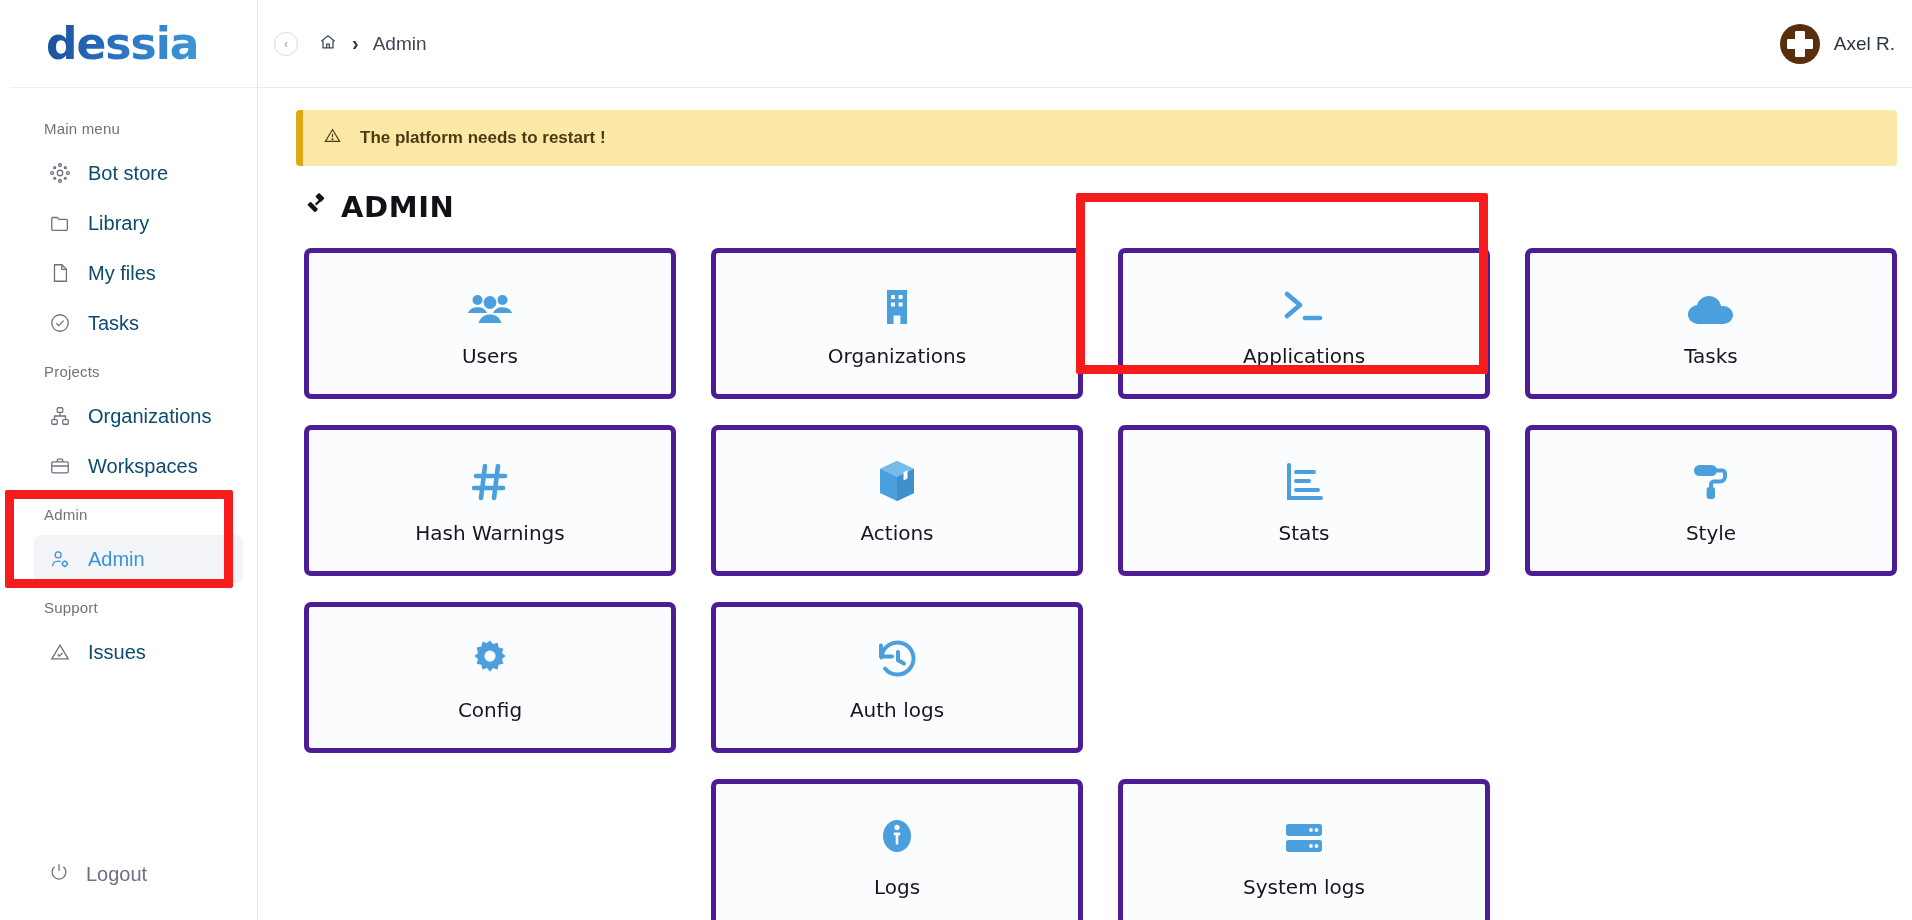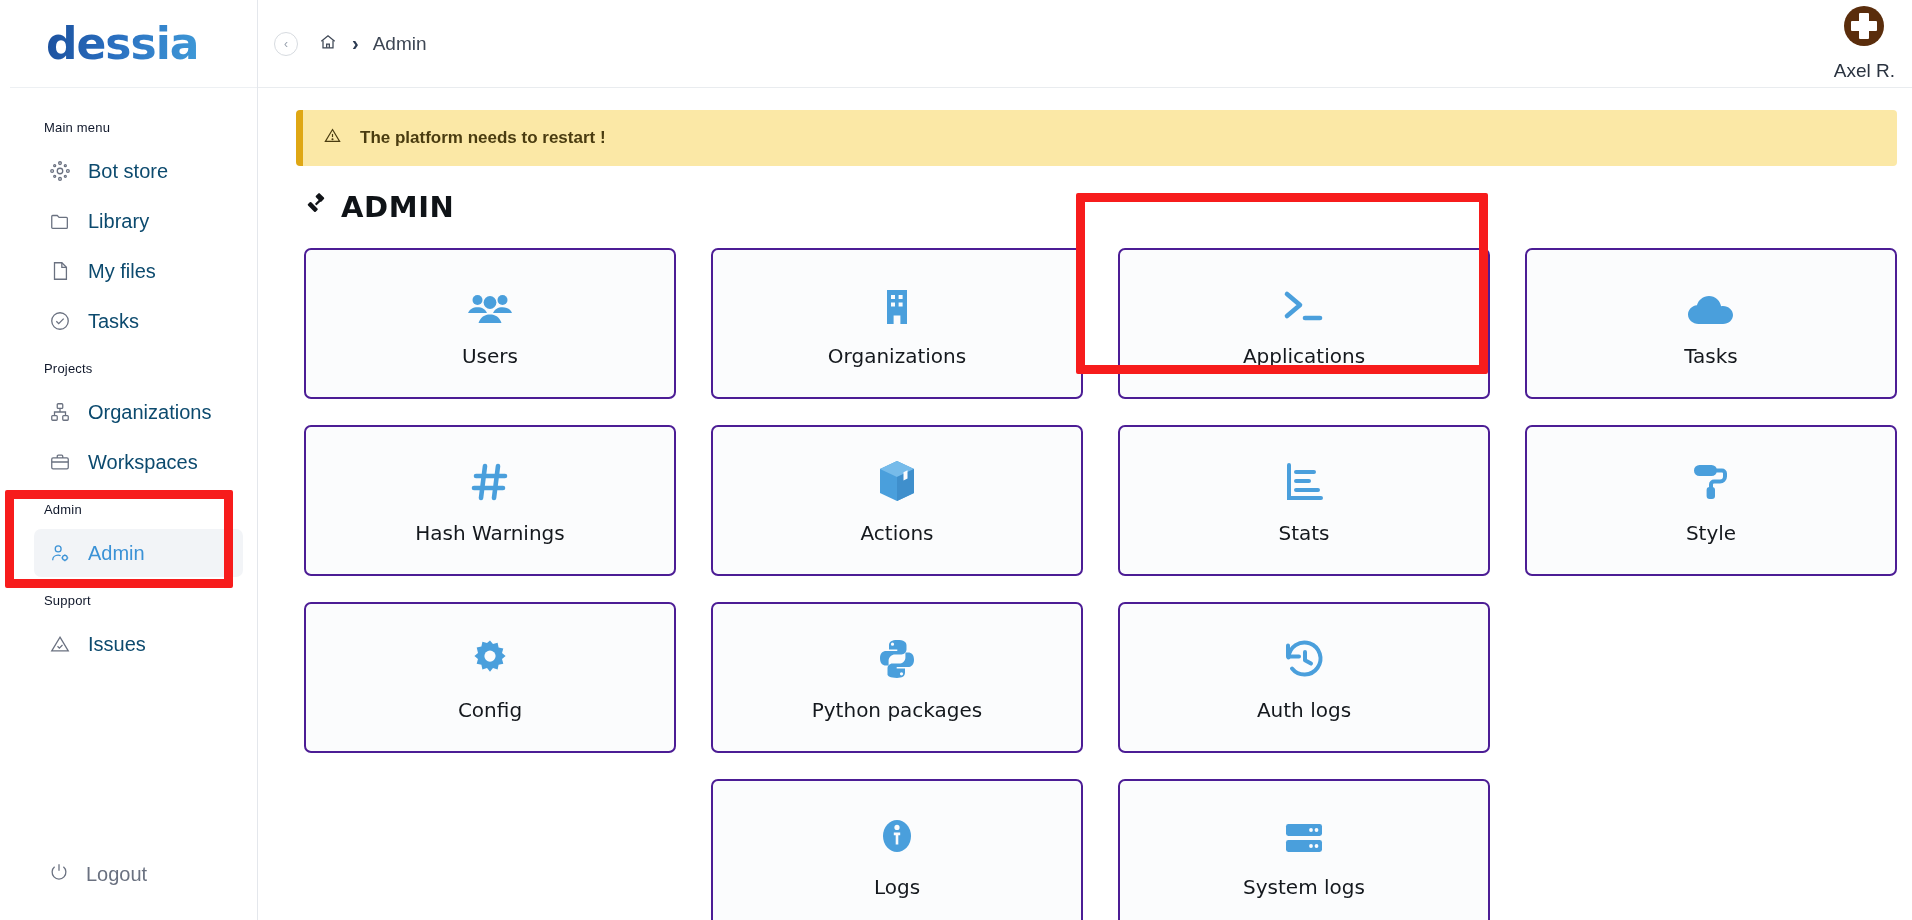--- a/index.html
+++ b/index.html
@@ -26,21 +26,21 @@
   }
   .logo-text {
     font-size: 44px; font-weight: 700; letter-spacing: -1px;
     background: linear-gradient(100deg, #1b4f9c 0%, #2a6fc0 45%, #3f9ad8 100%);
     -webkit-background-clip: text; background-clip: text;
     color: transparent; -webkit-text-fill-color: transparent;
     font-family: "DejaVu Sans", sans-serif;
   }
   .nav { padding-top: 18px; flex: 1 1 auto; }
   .nav-section {
-    font-size: 13px; color: #0f172a; padding: 14px 0 10px 34px;
+    font-size: 15px; color: #737373; padding: 14px 0 10px 34px;
     letter-spacing: .2px;
   }
   .nav-item {
     display: flex; align-items: center; gap: 16px;
     height: 48px; margin: 2px 14px 2px 24px;
     padding-left: 14px; border-radius: 7px;
     color: #0c4a6e; font-size: 20px; cursor: pointer;
   }
   .nav-item .ico { width: 24px; height: 24px; display:flex; align-items:center; justify-content:center; flex:0 0 24px;}
   .nav-item.active { background: #f2f4f7; color: #3b92d6; }
@@ -60,21 +60,21 @@
   }
   .crumbs { display: flex; align-items: center; gap: 14px; padding-left: 16px; }
   .collapse-btn {
     width: 24px; height: 24px; border-radius: 50%;
     border: 1px solid #d7dbe0; color: #97a0ad;
     display: flex; align-items: center; justify-content: center;
     font-size: 12px; cursor: pointer; background: #fff; margin-right: 6px;
   }
   .crumb-text { font-size: 19px; color: #3d4654; }
   .chev { color: #2c3b52; font-size: 20px; font-weight: 700; }
-  .user-area { display: flex; align-items: center; gap: 14px; cursor: pointer; flex-direction: column; }
+  .user-area { display: flex; align-items: center; gap: 14px; cursor: pointer; }
   .avatar {
     width: 40px; height: 40px; border-radius: 50%;
     background: #5a2d0c; position: relative; display:flex; align-items:center; justify-content:center;
   }
   .avatar::before { content:""; position:absolute; width:10px; height:26px; background:#fff; border-radius:1px;}
   .avatar::after  { content:""; position:absolute; width:26px; height:10px; background:#fff; border-radius:1px;}
   .user-name { font-size: 19px; color: #2a3340; }
 
   .content { padding: 22px 26px 0 38px; height: 832px; overflow: hidden; }
 
@@ -93,21 +93,21 @@
     font-family: "DejaVu Sans", sans-serif;
   }
 
   .grid {
     display: grid; grid-template-columns: repeat(4, 372px);
     column-gap: 35px; row-gap: 26px;
     justify-content: start; padding-left: 8px;
   }
   .card {
     height: 151px; background: #fbfcfd;
-    border: 2px solid #4c1d95; border-radius: 7px;
+    border: 5px solid #4c1d95; border-radius: 7px;
     display: flex; flex-direction: column;
     align-items: center; justify-content: center; gap: 18px;
     cursor: pointer;
   }
   .card .card-ico { height: 46px; display: flex; align-items: flex-end; justify-content: center; }
   .card-label { font-size: 20px; color: #14181d; font-family: "DejaVu Sans", sans-serif; }
   .card.offset-1 { grid-column: 2; }
 
   
   .annot {
@@ -379,29 +379,20 @@
         <div class="card">
           <div class="card-ico">
             <svg width="42" height="42" viewBox="0 0 42 42" fill="#4a9fdc">
               <path d="M21 2.5l3 3.6 4.6-1.3 1 4.7 4.7 1-1.3 4.6 3.6 3-3.6 3 1.3 4.6-4.7 1-1 4.7-4.6-1.3-3 3.6-3-3.6-4.6 1.3-1-4.7-4.7-1 1.3-4.6-3.6-3 3.6-3L7.7 9.5l4.7-1 1-4.7L18 5.1z"></path>
               <circle cx="21" cy="18.1" r="5.6" fill="#fbfcfd"></circle>
             </svg>
           </div>
           <div class="card-label">Config</div>
         </div>
 
-        <div class="card">
-          <div class="card-ico">
-            <svg width="38" height="42" viewBox="0 0 38 42" fill="#4a9fdc">
-              <path d="M19 2c-5 0-8 1.6-8 5.4v4.1h8.3v1.4H8.2C4.6 12.9 2 15 2 20.2c0 4.9 2.4 7.3 5.9 7.3h2.7v-4.9c0-3.6 3.1-6.2 6.4-6.2h6.5c3 0 5-2.3 5-5.1V7.4C28.5 4 26 2 19 2zm-4.5 2.6a1.6 1.6 0 1 1 0 3.2 1.6 1.6 0 0 1 0-3.2z"></path>
-              <path d="M19 40c5 0 8-1.6 8-5.4v-4.1h-8.3v-1.4h11.1c3.6 0 6.2-2.1 6.2-7.3 0-4.9-2.4-7.3-5.9-7.3h-2.7v4.9c0 3.6-3.1 6.2-6.4 6.2h-6.5c-3 0-5 2.3-5 5.1v5.9C9.5 38 12 40 19 40zm4.5-2.6a1.6 1.6 0 1 1 0-3.2 1.6 1.6 0 0 1 0 3.2z"></path>
-            </svg>
-          </div>
-          <div class="card-label">Python packages</div>
-        </div>
 
         <div class="card">
           <div class="card-ico">
             <svg width="42" height="42" viewBox="0 0 42 42" fill="none" stroke="#4a9fdc" stroke-width="4" stroke-linecap="round" stroke-linejoin="round">
               <path d="M5.5 19.5A16 16 0 1 1 9 30.5"></path>
               <path d="M5 7.5v11h11"></path>
               <path d="M22 14v8.2l6 3.4"></path>
             </svg>
           </div>
           <div class="card-label">Auth logs</div>

